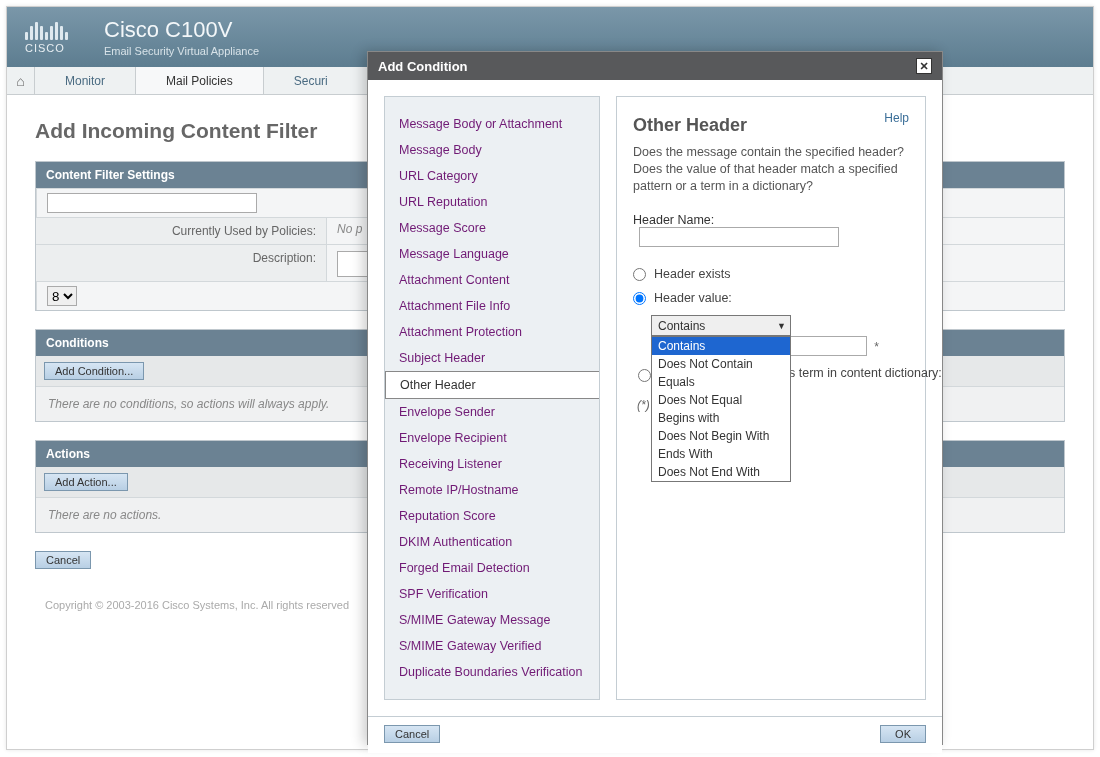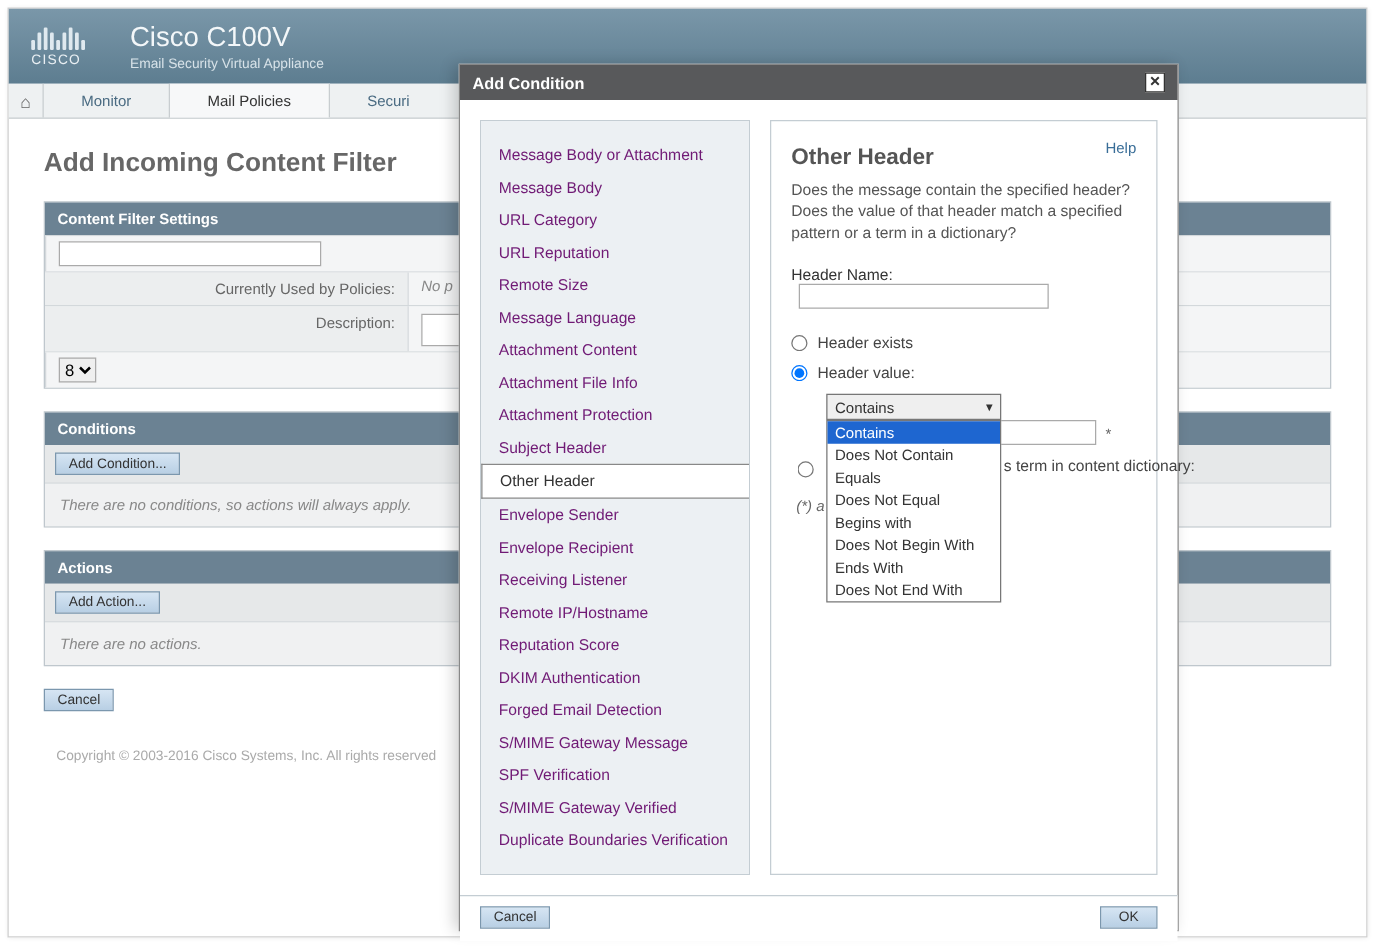--- a/index.html
+++ b/index.html
@@ -270,21 +270,21 @@
   .radio-row {
     margin: 10px 0;
     font-size:12.5px;
     color:#444;
     display:flex;
     align-items:center;
     gap:8px;
   }
   .radio-row input[type=radio]{ margin:0; }
   .value-controls {
-    margin-left: 28px;
+    margin-left: 18px;
     position:relative;
   }
   .select-box {
     width:140px;
     height:21px;
     border:1px solid #777;
     background:#efefef;
     display:inline-flex;
     align-items:center;
     justify-content:space-between;
@@ -324,21 +324,21 @@
     color:#fff;
   }
   .dict-row {
     margin: 10px 0 0 0;
     position:relative;
     font-size:12.5px;
     color:#444;
   }
   .dict-text {
     position:absolute;
-    left: 170px;
+    left: 156px;
     top: 0;
     white-space:nowrap;
     text-align:right;
   }
   .note {
     margin-top: 16px;
     margin-left: 4px;
     font-size:12px;
     color:#666;
     font-style:italic;
@@ -438,36 +438,36 @@
       <span>Add Condition</span>
       <span class="modal-close">✕</span>
     </div>
     <div class="modal-body">
 
       <div class="cond-list" id="cond-list">
           <div class="cond-item">Message Body or Attachment</div>
           <div class="cond-item">Message Body</div>
           <div class="cond-item">URL Category</div>
           <div class="cond-item">URL Reputation</div>
-          <div class="cond-item">Remote Size</div>
+          <div class="cond-item">Message Score</div>
           <div class="cond-item">Message Language</div>
           <div class="cond-item">Attachment Content</div>
           <div class="cond-item">Attachment File Info</div>
           <div class="cond-item">Attachment Protection</div>
           <div class="cond-item">Subject Header</div>
           <div class="cond-item selected">Other Header</div>
           <div class="cond-item">Envelope Sender</div>
           <div class="cond-item">Envelope Recipient</div>
           <div class="cond-item">Receiving Listener</div>
           <div class="cond-item">Remote IP/Hostname</div>
           <div class="cond-item">Reputation Score</div>
           <div class="cond-item">DKIM Authentication</div>
           <div class="cond-item">Forged Email Detection</div>
+          <div class="cond-item">SPF Verification</div>
           <div class="cond-item">S/MIME Gateway Message</div>
-          <div class="cond-item">SPF Verification</div>
           <div class="cond-item">S/MIME Gateway Verified</div>
           <div class="cond-item">Duplicate Boundaries Verification</div>
         </div>
 
       <div class="detail">
         <span class="help-link">Help</span>
         <h2>Other Header</h2>
         <div class="detail-desc">Does the message contain the specified header? Does the value of that header match a specified pattern or a term in a dictionary?</div>
 
         <div class="header-name-row">

